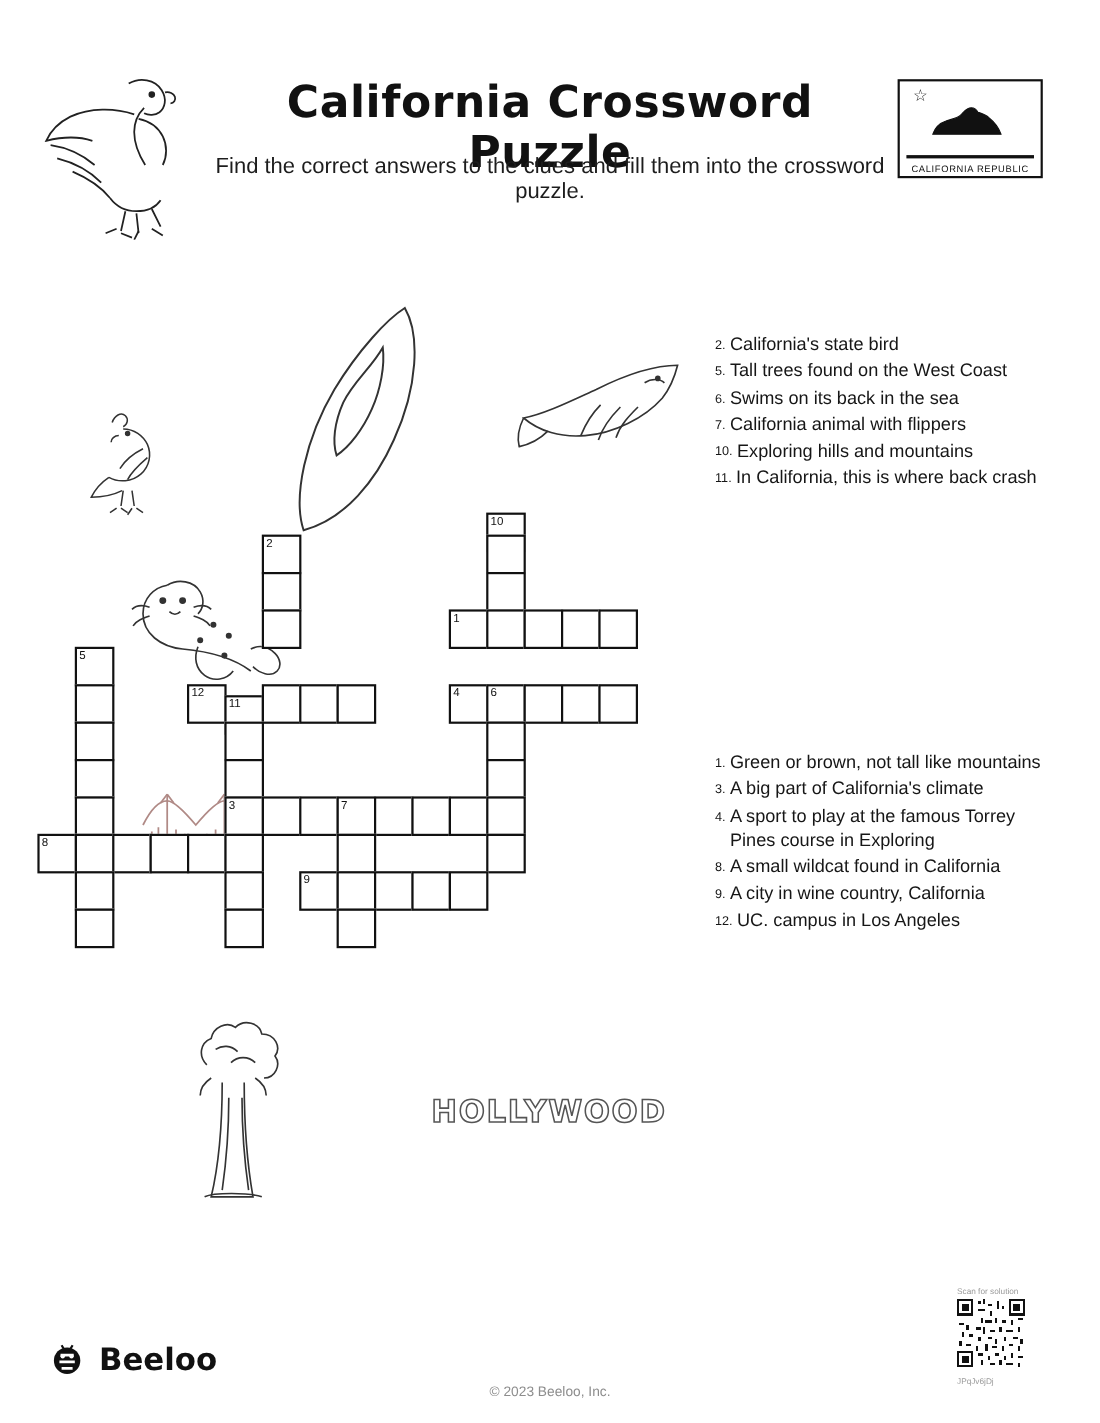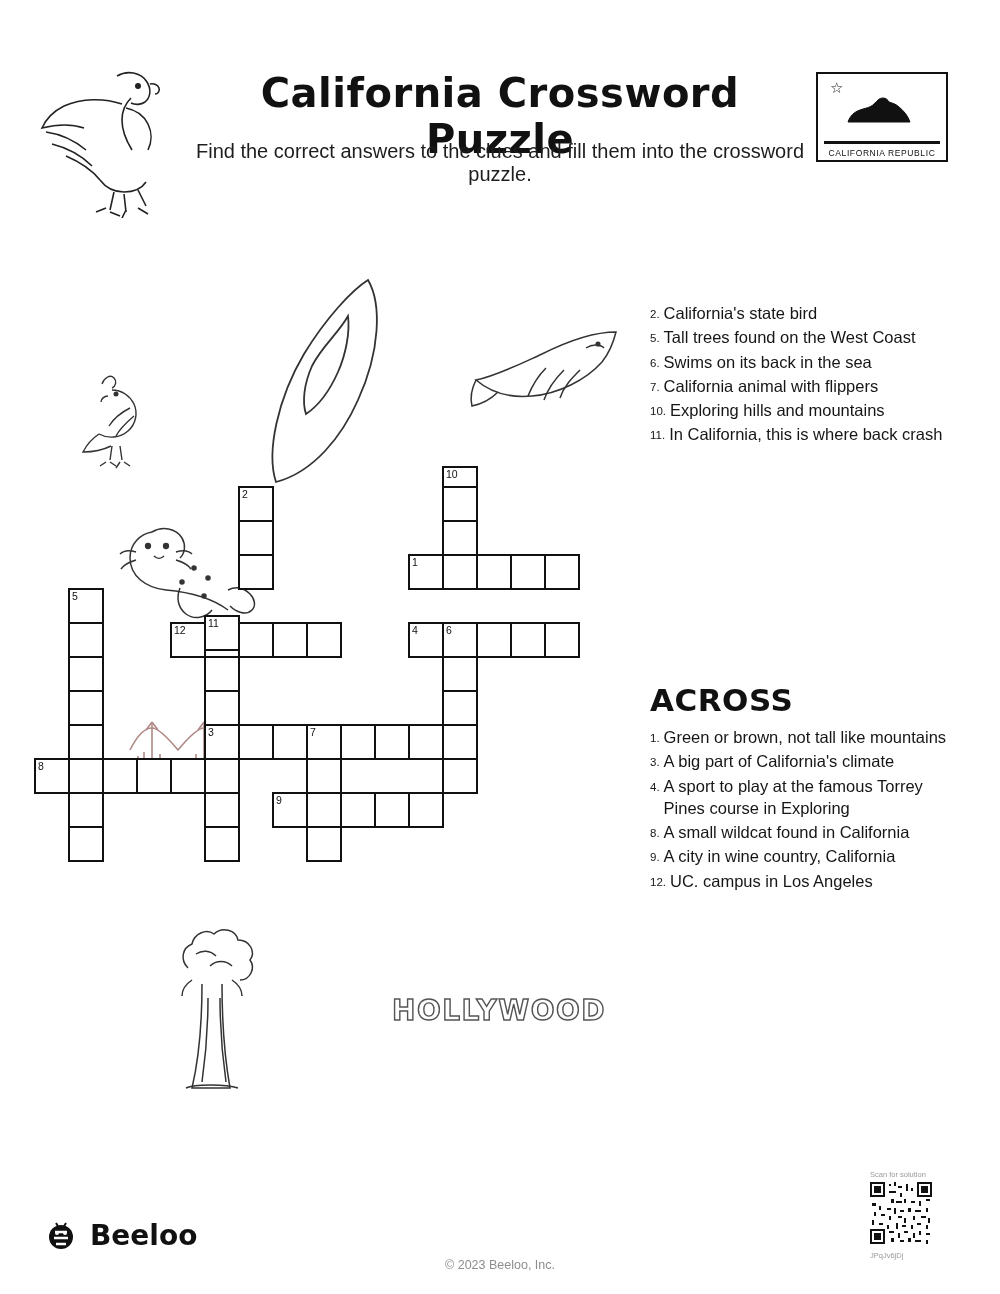--- a/index.html
+++ b/index.html
@@ -297,21 +297,21 @@
     <div class="cell" style="left: 442px; top: 102px;"></div>
     <div class="cell" style="left: 476px; top: 102px;"></div>
     <div class="cell" style="left: 510px; top: 102px;"></div>
     <div class="cell" style="left: 34px; top: 136px;">
       <span class="num">5</span>
     </div>
     <div class="cell" style="left: 34px; top: 170px;"></div>
     <div class="cell" style="left: 136px; top: 170px;">
       <span class="num">12</span>
     </div>
-    <div class="cell" style="left: 170px; top: 163px;">
+    <div class="cell" style="left: 170px; top: 180px;">
       <span class="num">11</span>
     </div>
     <div class="cell" style="left: 204px; top: 170px;"></div>
     <div class="cell" style="left: 238px; top: 170px;"></div>
     <div class="cell" style="left: 272px; top: 170px;"></div>
     <div class="cell" style="left: 374px; top: 170px;">
       <span class="num">4</span>
     </div>
     <div class="cell" style="left: 408px; top: 170px;">
       <span class="num">6</span>
@@ -385,21 +385,20 @@
         <span class="clue-text">Exploring hills and mountains</span>
       </li>
       <li class="clue-item">
         <span class="clue-num">11.</span>
         <span class="clue-text">In California, this is where back crash</span>
       </li>
     </ul>
 </div>
 
 <div class="clue-col" id="across-block">
-  <div class="clue-heading">ACROSS</div>
   <ul class="clue-list" id="across-list">
       <li class="clue-item">
         <span class="clue-num">1.</span>
         <span class="clue-text">Green or brown, not tall like mountains</span>
       </li>
       <li class="clue-item">
         <span class="clue-num">3.</span>
         <span class="clue-text">A big part of California's climate</span>
       </li>
       <li class="clue-item">

